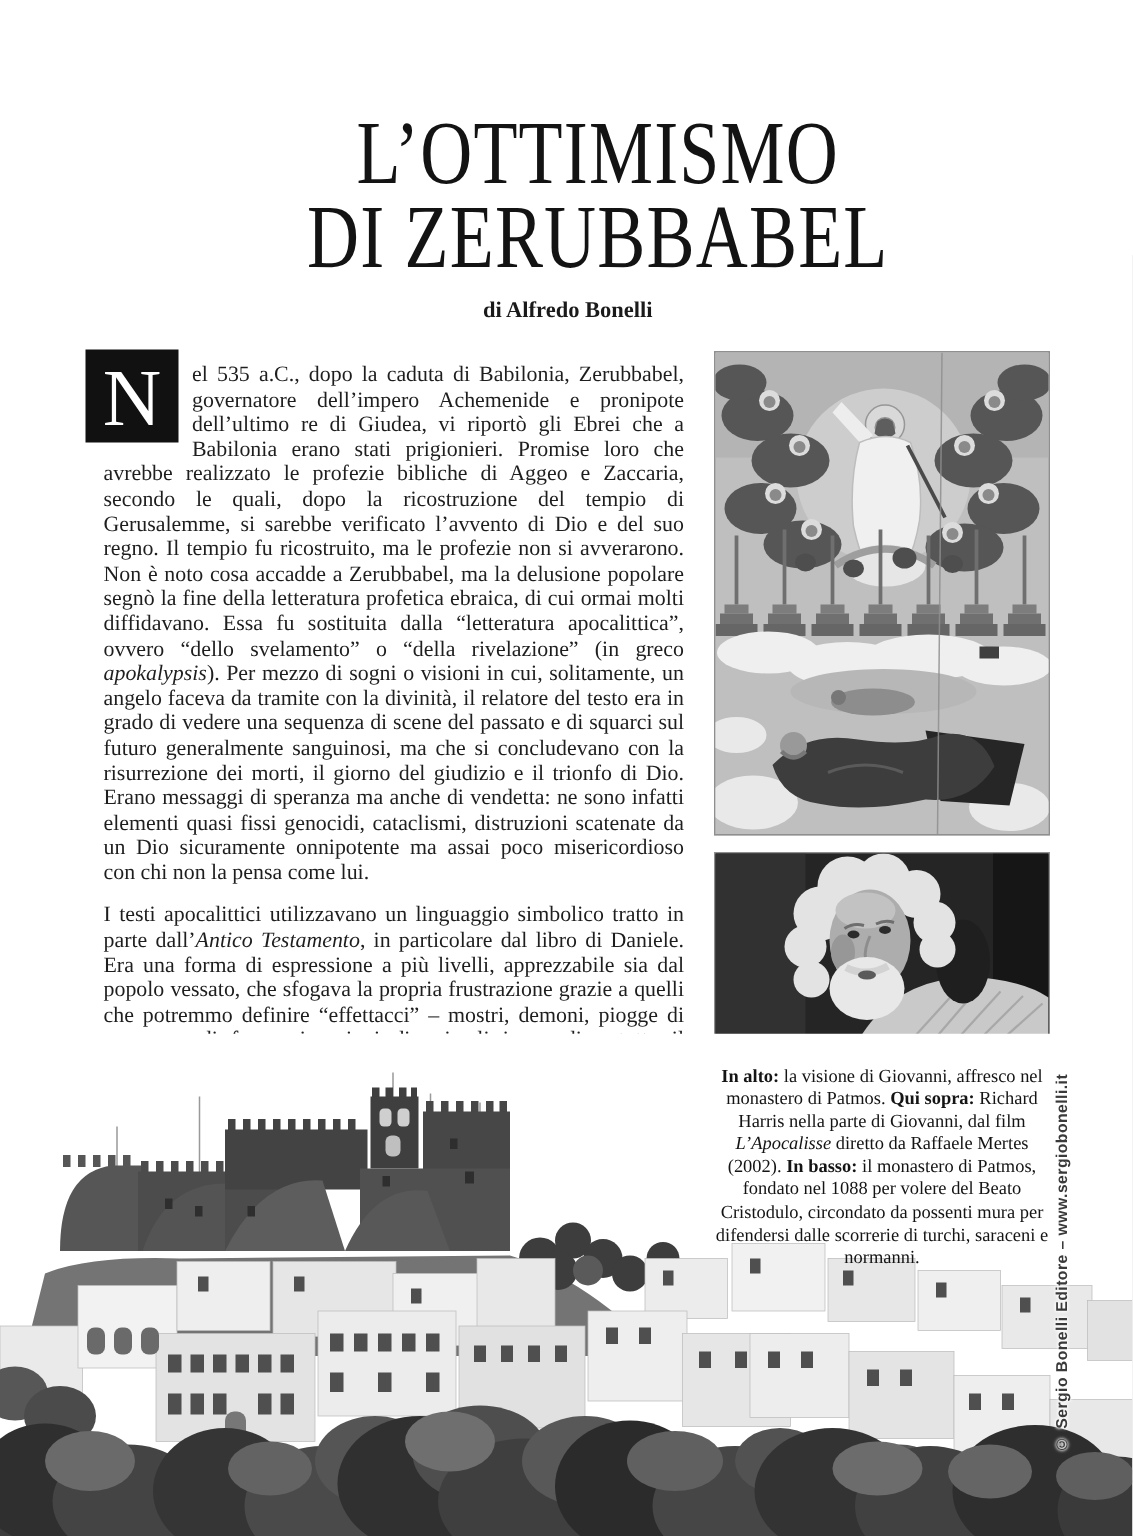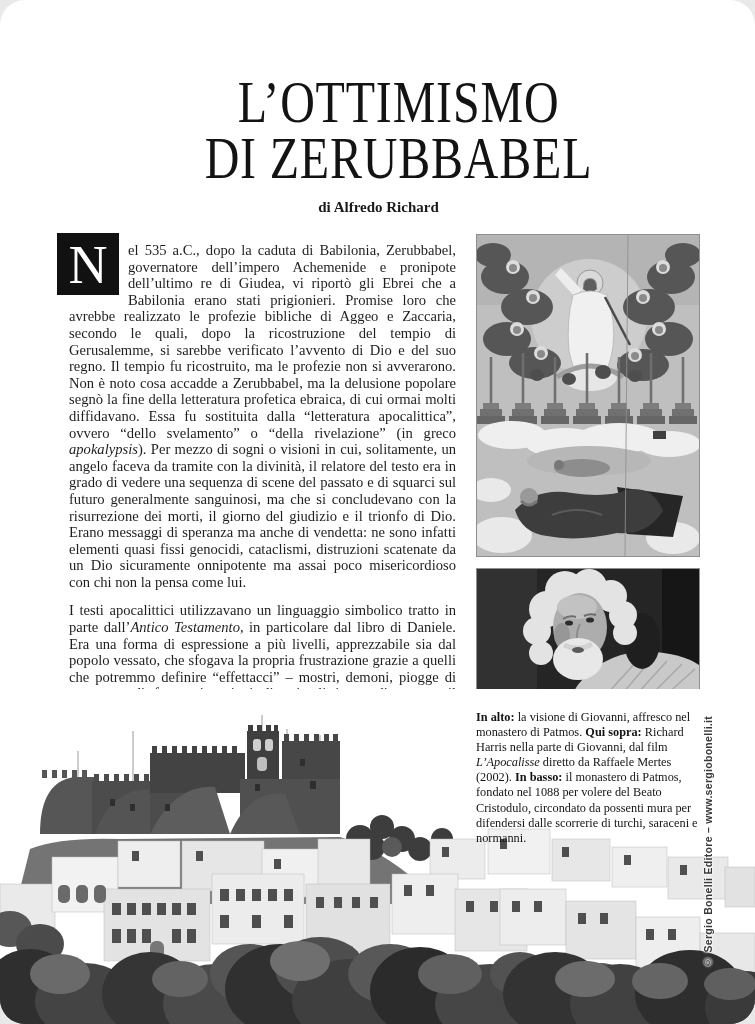--- a/index.html
+++ b/index.html
@@ -1,17 +1,17 @@
 <!DOCTYPE html>
 <html lang="it"><head>
 <meta charset="utf-8">
 <style>
   html,body{margin:0;padding:0;background:#e9e9e9;}
   .sheet{position:relative;width:755px;height:1024px;background:#fff;overflow:hidden;
-         font-family:"Liberation Serif",serif;border-radius:25px;}
+         font-family:"Liberation Serif",serif;}
   
   .masthead{position:absolute;left:57px;top:74px;width:683px;text-align:center;}
   .title{margin:0;font:400 60px/56px "Liberation Serif",serif;color:#131313;
          letter-spacing:1px;transform:scaleX(0.8);transform-origin:50% 0;}
   .title span{display:block;}
   .byline{margin-top:12px;position:relative;left:-20px;
           font:700 15px/18px "Liberation Serif",serif;color:#1a1a1a;}
   
   .article{position:absolute;left:57px;top:230px;width:411px;
            font:400 14.6px/16.6px "Liberation Serif",serif;color:#1e1e1e;
@@ -23,41 +23,41 @@
   .seg-italic{font-style:italic;}
   
   figure{margin:0;padding:0;}
   .figure-box{position:absolute;left:476px;width:224px;border:1px solid #8f8f8f;
               box-sizing:border-box;background:#c4c4c4;}
   .fresco{top:234px;height:323px;}
   .harris{top:568px;height:127px;background:#222;}
   .figure-box svg{display:block;width:100%;height:100%;}
   
   .caption{position:absolute;left:476px;top:710px;width:224px;z-index:3;
-           text-align:left;font:400 12.3px/15.1px "Liberation Serif",serif;color:#141414;}
+           text-align:center;font:400 12.3px/15.1px "Liberation Serif",serif;color:#141414;}
   
   .panorama{position:absolute;left:0;top:689px;width:755px;height:335px;z-index:1;}
   .panorama svg{display:block;width:100%;height:100%;}
   
   .credit{position:absolute;left:702px;top:706px;height:262px;z-index:4;
           writing-mode:vertical-rl;transform:rotate(180deg);white-space:nowrap;
           font:700 10.5px "Liberation Sans",sans-serif;letter-spacing:.3px;color:#3a3a3a;
           text-shadow:0 0 2px #fff,0 0 2px #fff,0 0 3px #fff;}
 </style>
 </head>
 <body>
 
 <div class="sheet">
 
   <header class="masthead">
     <h1 class="title">
         <span>L’OTTIMISMO</span>
         <span>DI ZERUBBABEL</span>
       </h1>
-    <div class="byline">di Alfredo Richard</div>
+    <div class="byline">di Alfredo Bonelli</div>
   </header>
 
   <article class="article">
     <div class="dropcap">N</div>
     <p><span>el 535 a.C., dopo la caduta di Babilonia, Zerubbabel, governatore dell’impero Achemenide e pronipote dell’ultimo re di Giudea, vi riportò gli Ebrei che a Babilonia erano stati prigionieri. Promise loro che avrebbe realizzato le profezie bibliche di Aggeo e Zaccaria, secondo le quali, dopo la ricostruzione del tempio di Gerusalemme, si sarebbe verificato l’avvento di Dio e del suo regno. Il tempio fu ricostruito, ma le profezie non si avverarono. Non è noto cosa accadde a Zerubbabel, ma la delusione popolare segnò la fine della letteratura profetica ebraica, di cui ormai molti diffidavano. Essa fu sostituita dalla “letteratura apocalittica”, ovvero “dello svelamento” o “della rivelazione” (in greco </span><span class="seg-italic">apokalypsis</span><span>). Per mezzo di sogni o visioni in cui, solitamente, un angelo faceva da tramite con la divinità, il relatore del testo era in grado di vedere una sequenza di scene del passato e di squarci sul futuro generalmente sanguinosi, ma che si concludevano con la risurrezione dei morti, il giorno del giudizio e il trionfo di Dio. Erano messaggi di speranza ma anche di vendetta: ne sono infatti elementi quasi fissi genocidi, cataclismi, distruzioni scatenate da un Dio sicuramente onnipotente ma assai poco misericordioso con chi non la pensa come lui.</span></p>
     <p><span>I testi apocalittici utilizzavano un linguaggio simbolico tratto in parte dall’</span><span class="seg-italic">Antico Testamento</span><span>, in particolare dal libro di Daniele. Era una forma di espressione a più livelli, apprezzabile sia dal popolo vessato, che sfogava la propria frustrazione grazie a quelli che potremmo definire “effettacci” – mostri, demoni, piogge di sangue e di fuoco, invasioni di animali immondi e tutto il concepibile atto a distruggere, torturare e umiliare il nemico – ma anche dagli iniziati in grado di comprenderne le sottigliezze e i significati, compresi i piani di azione politica.</span></p>
   </article>
 
   <figure class="figure-box fresco">
     <svg viewBox="0 0 222 321" preserveAspectRatio="none">

